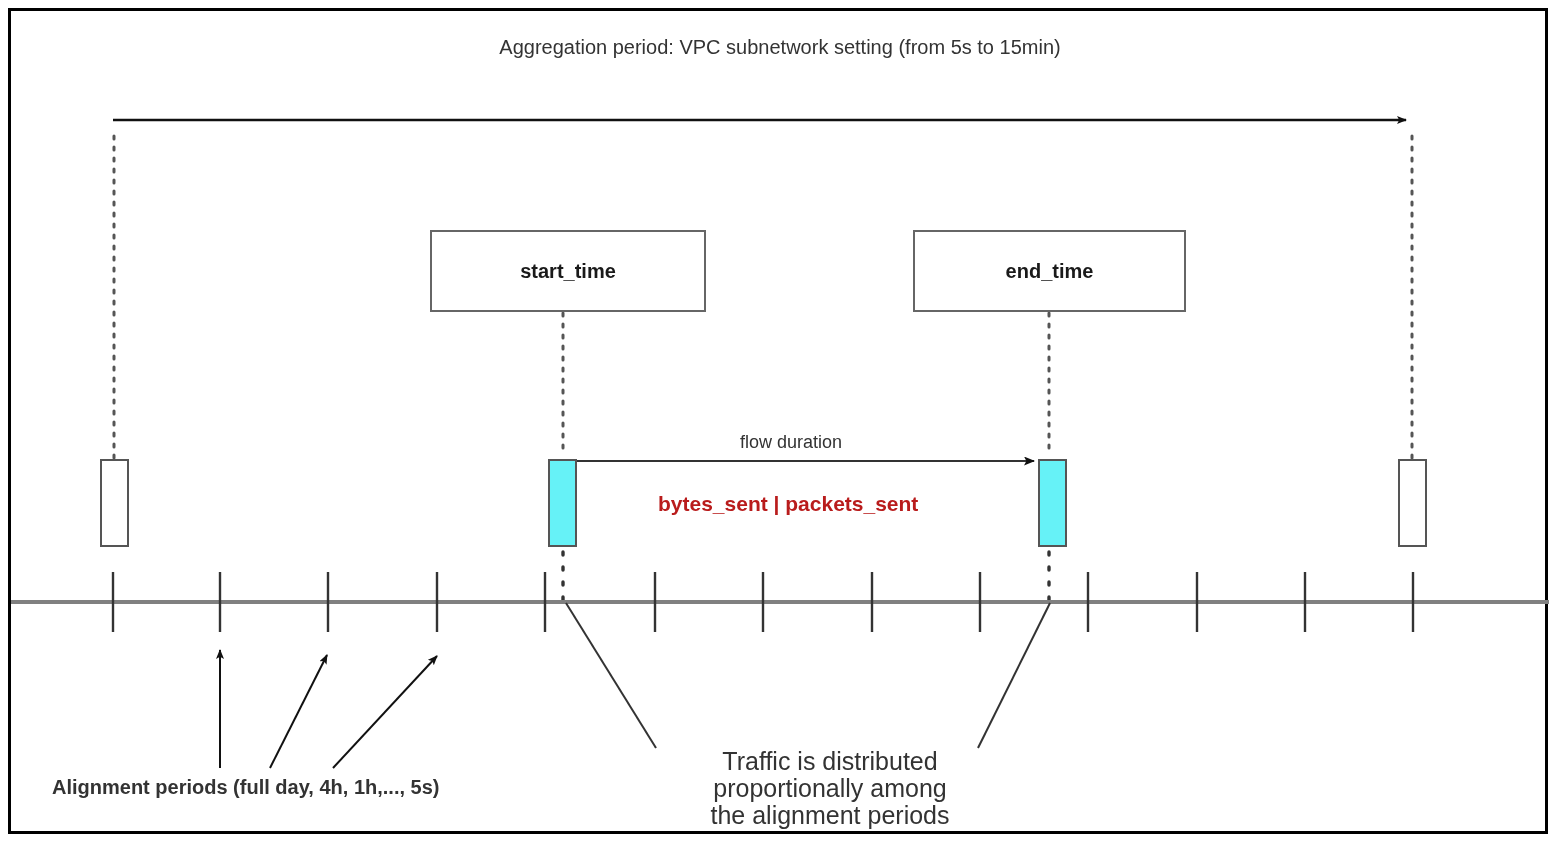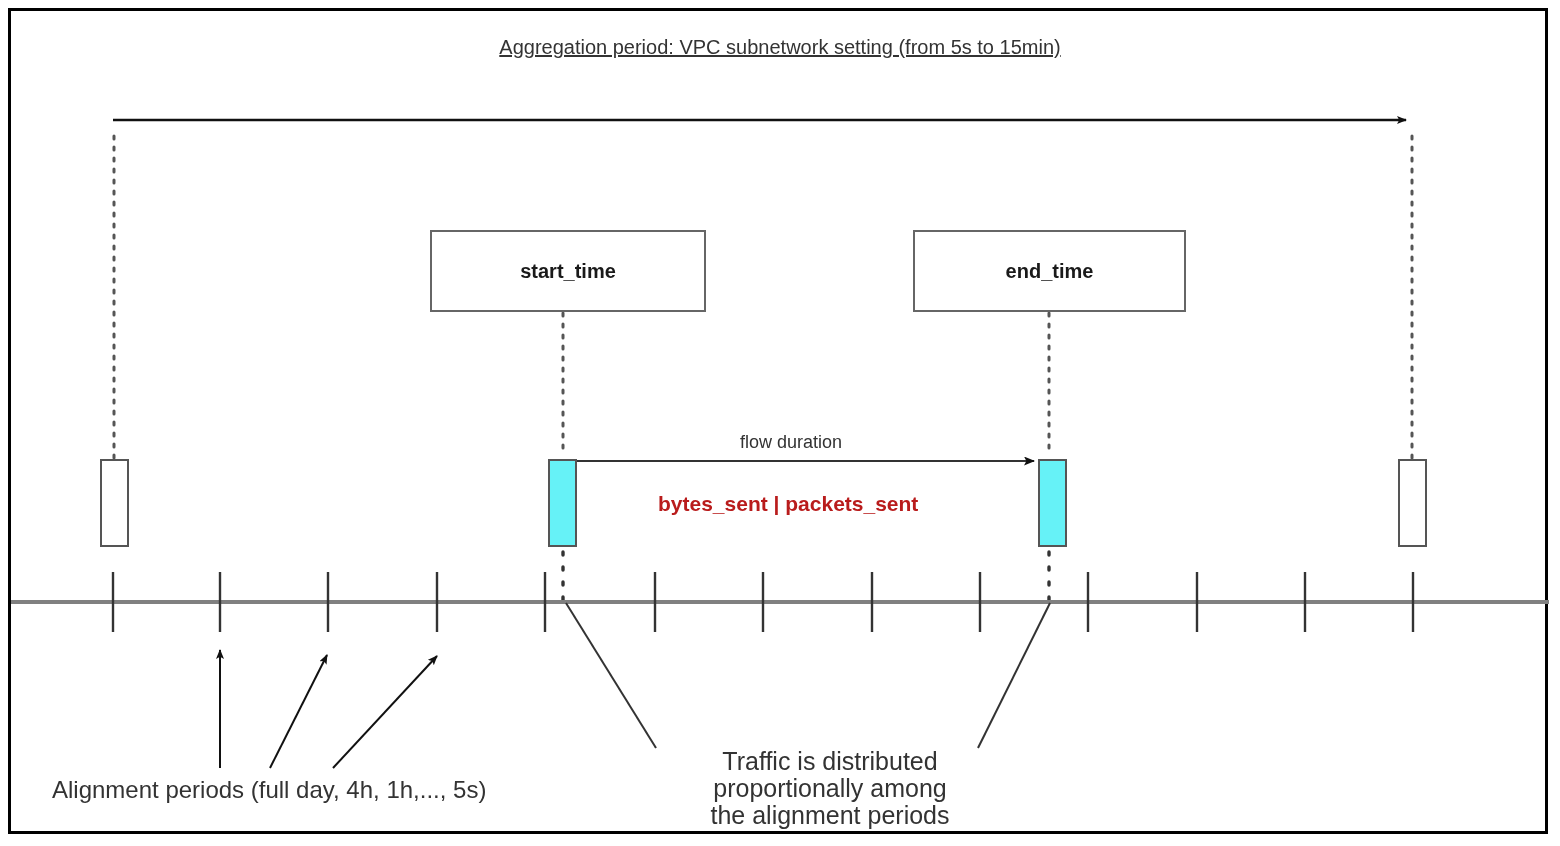--- a/index.html
+++ b/index.html
@@ -38,21 +38,20 @@
     color: #333333;
     white-space: nowrap;
     text-align: center;
   }
   .title-text {
     font-size: 20px;
     left: 0;
     width: 1560px;
     text-align: center;
     top: 36px;
-    text-decoration: underline;
   }
   .node-box {
     position: absolute;
     background: #ffffff;
     border: 2px solid #666666;
     box-sizing: border-box;
     display: flex;
     align-items: center;
     justify-content: center;
     font-size: 20px;
@@ -83,21 +82,22 @@
   #metrics-label {
     left: 658px;
     top: 492px;
     font-size: 21px;
     font-weight: bold;
     color: #b91c1c;
   }
   #alignment-periods-label {
     left: 52px;
     top: 776px;
-    font-size: 24px;
+    font-size: 20px;
+    font-weight: bold;
   }
   #traffic-note {
     left: 705px;
     top: 748px;
     font-size: 25px;
     line-height: 27px;
     text-align: center;
     white-space: normal;
     width: 250px;
   }

